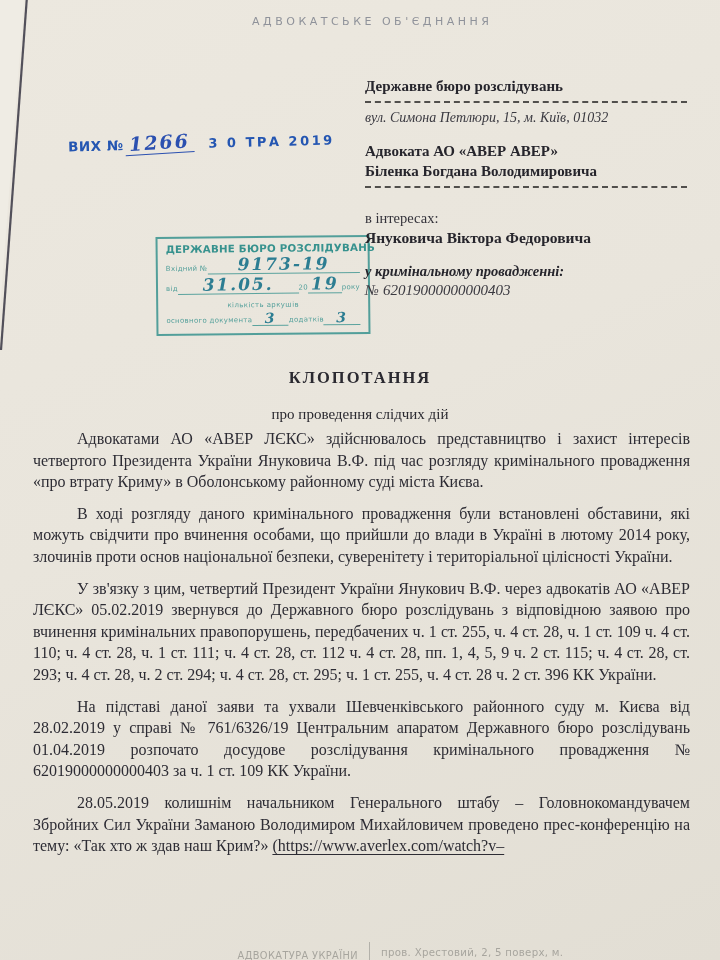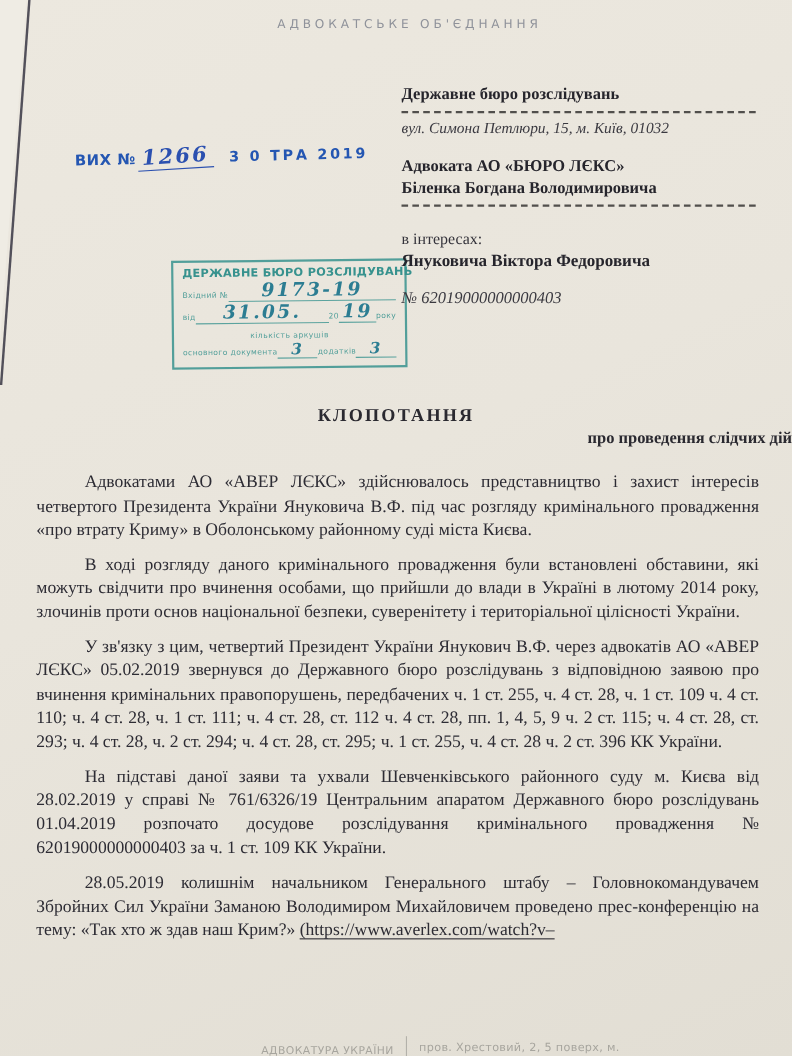--- a/index.html
+++ b/index.html
@@ -45,21 +45,21 @@
   .addr-bold{font-weight:700;font-size:15px;line-height:20px;}
   .addr-dashes{border-top:2.2px dashed #514f4c;height:0;margin:5px 0 6px;width:97%;}
   .addr-italic{font-style:italic;font-size:14px;color:#3a3940;line-height:18px;}
   .addr-gap1{height:14px;} .addr-gap2{height:15px;} .addr-gap3{height:14px;}
   .addr-plain{font-size:14.5px;color:#33323a;line-height:19px;}
   .addr-bi{font-weight:700;font-style:italic;font-size:14.5px;line-height:19px;}
 
   
   .doc-title{position:absolute;left:0;top:368px;width:720px;text-align:center;color:#2a2930;}
   .doc-title .t1{font-weight:700;font-size:16.5px;letter-spacing:2px;}
-  .doc-title .t2{font-weight:700;font-size:15px;margin-top:3px;text-align:right;}
+  .doc-title .t2{font-weight:400;font-size:15px;margin-top:18px;}
 
   
   .body-text{position:absolute;left:33px;top:428px;width:657px;color:#2d2c34;
         font-size:16px;line-height:21.6px;text-align:justify;}
   .body-text p{margin:0 0 10px;text-indent:44px;}
   .doc-link{text-decoration:underline;text-underline-offset:3px;}
 
   
   .footer{position:absolute;left:0;top:903px;width:568px;display:flex;align-items:flex-start;
         font-family:"DejaVu Sans",sans-serif;color:#a7a59e;margin-top:37px;}
@@ -106,27 +106,28 @@
       <span class="gs-small">додатків</span>
       <span class="gs-fill gs-hand" style="font-size:14px">3</span>
     </div>
   </div>
 
   <div class="addressee">
     <div class="addr-bold">Державне бюро розслідувань</div>
     <div class="addr-dashes"></div>
     <div class="addr-italic">вул. Симона Петлюри, 15, м. Київ, 01032</div>
     <div class="addr-gap1"></div>
-    <div class="addr-bold">Адвоката АО «БЮРО ЛЄКС»</div>
+    <div class="addr-bold">Адвоката АО «АВЕР АВЕР»</div>
     <div class="addr-bold">Біленка Богдана Володимировича</div>
     <div class="addr-dashes"></div>
     <div class="addr-gap2"></div>
     <div class="addr-plain">в інтересах:</div>
     <div class="addr-bold" style="font-size:15.5px">Януковича Віктора Федоровича</div>
     <div class="addr-gap3"></div>
+    <div class="addr-bi">у кримінальному провадженні:</div>
     <div class="addr-italic" style="font-size:15px">№ 62019000000000403</div>
   </div>
 
   <div class="doc-title">
     <div class="t1">КЛОПОТАННЯ</div>
     <div class="t2">про проведення слідчих дій</div>
   </div>
 
   <div class="body-text">
     <p>Адвокатами АО «АВЕР ЛЄКС» здійснювалось представництво і захист інтересів четвертого Президента України Януковича В.Ф. під час розгляду кримінального провадження «про втрату Криму» в Оболонському районному суді міста Києва.</p>

